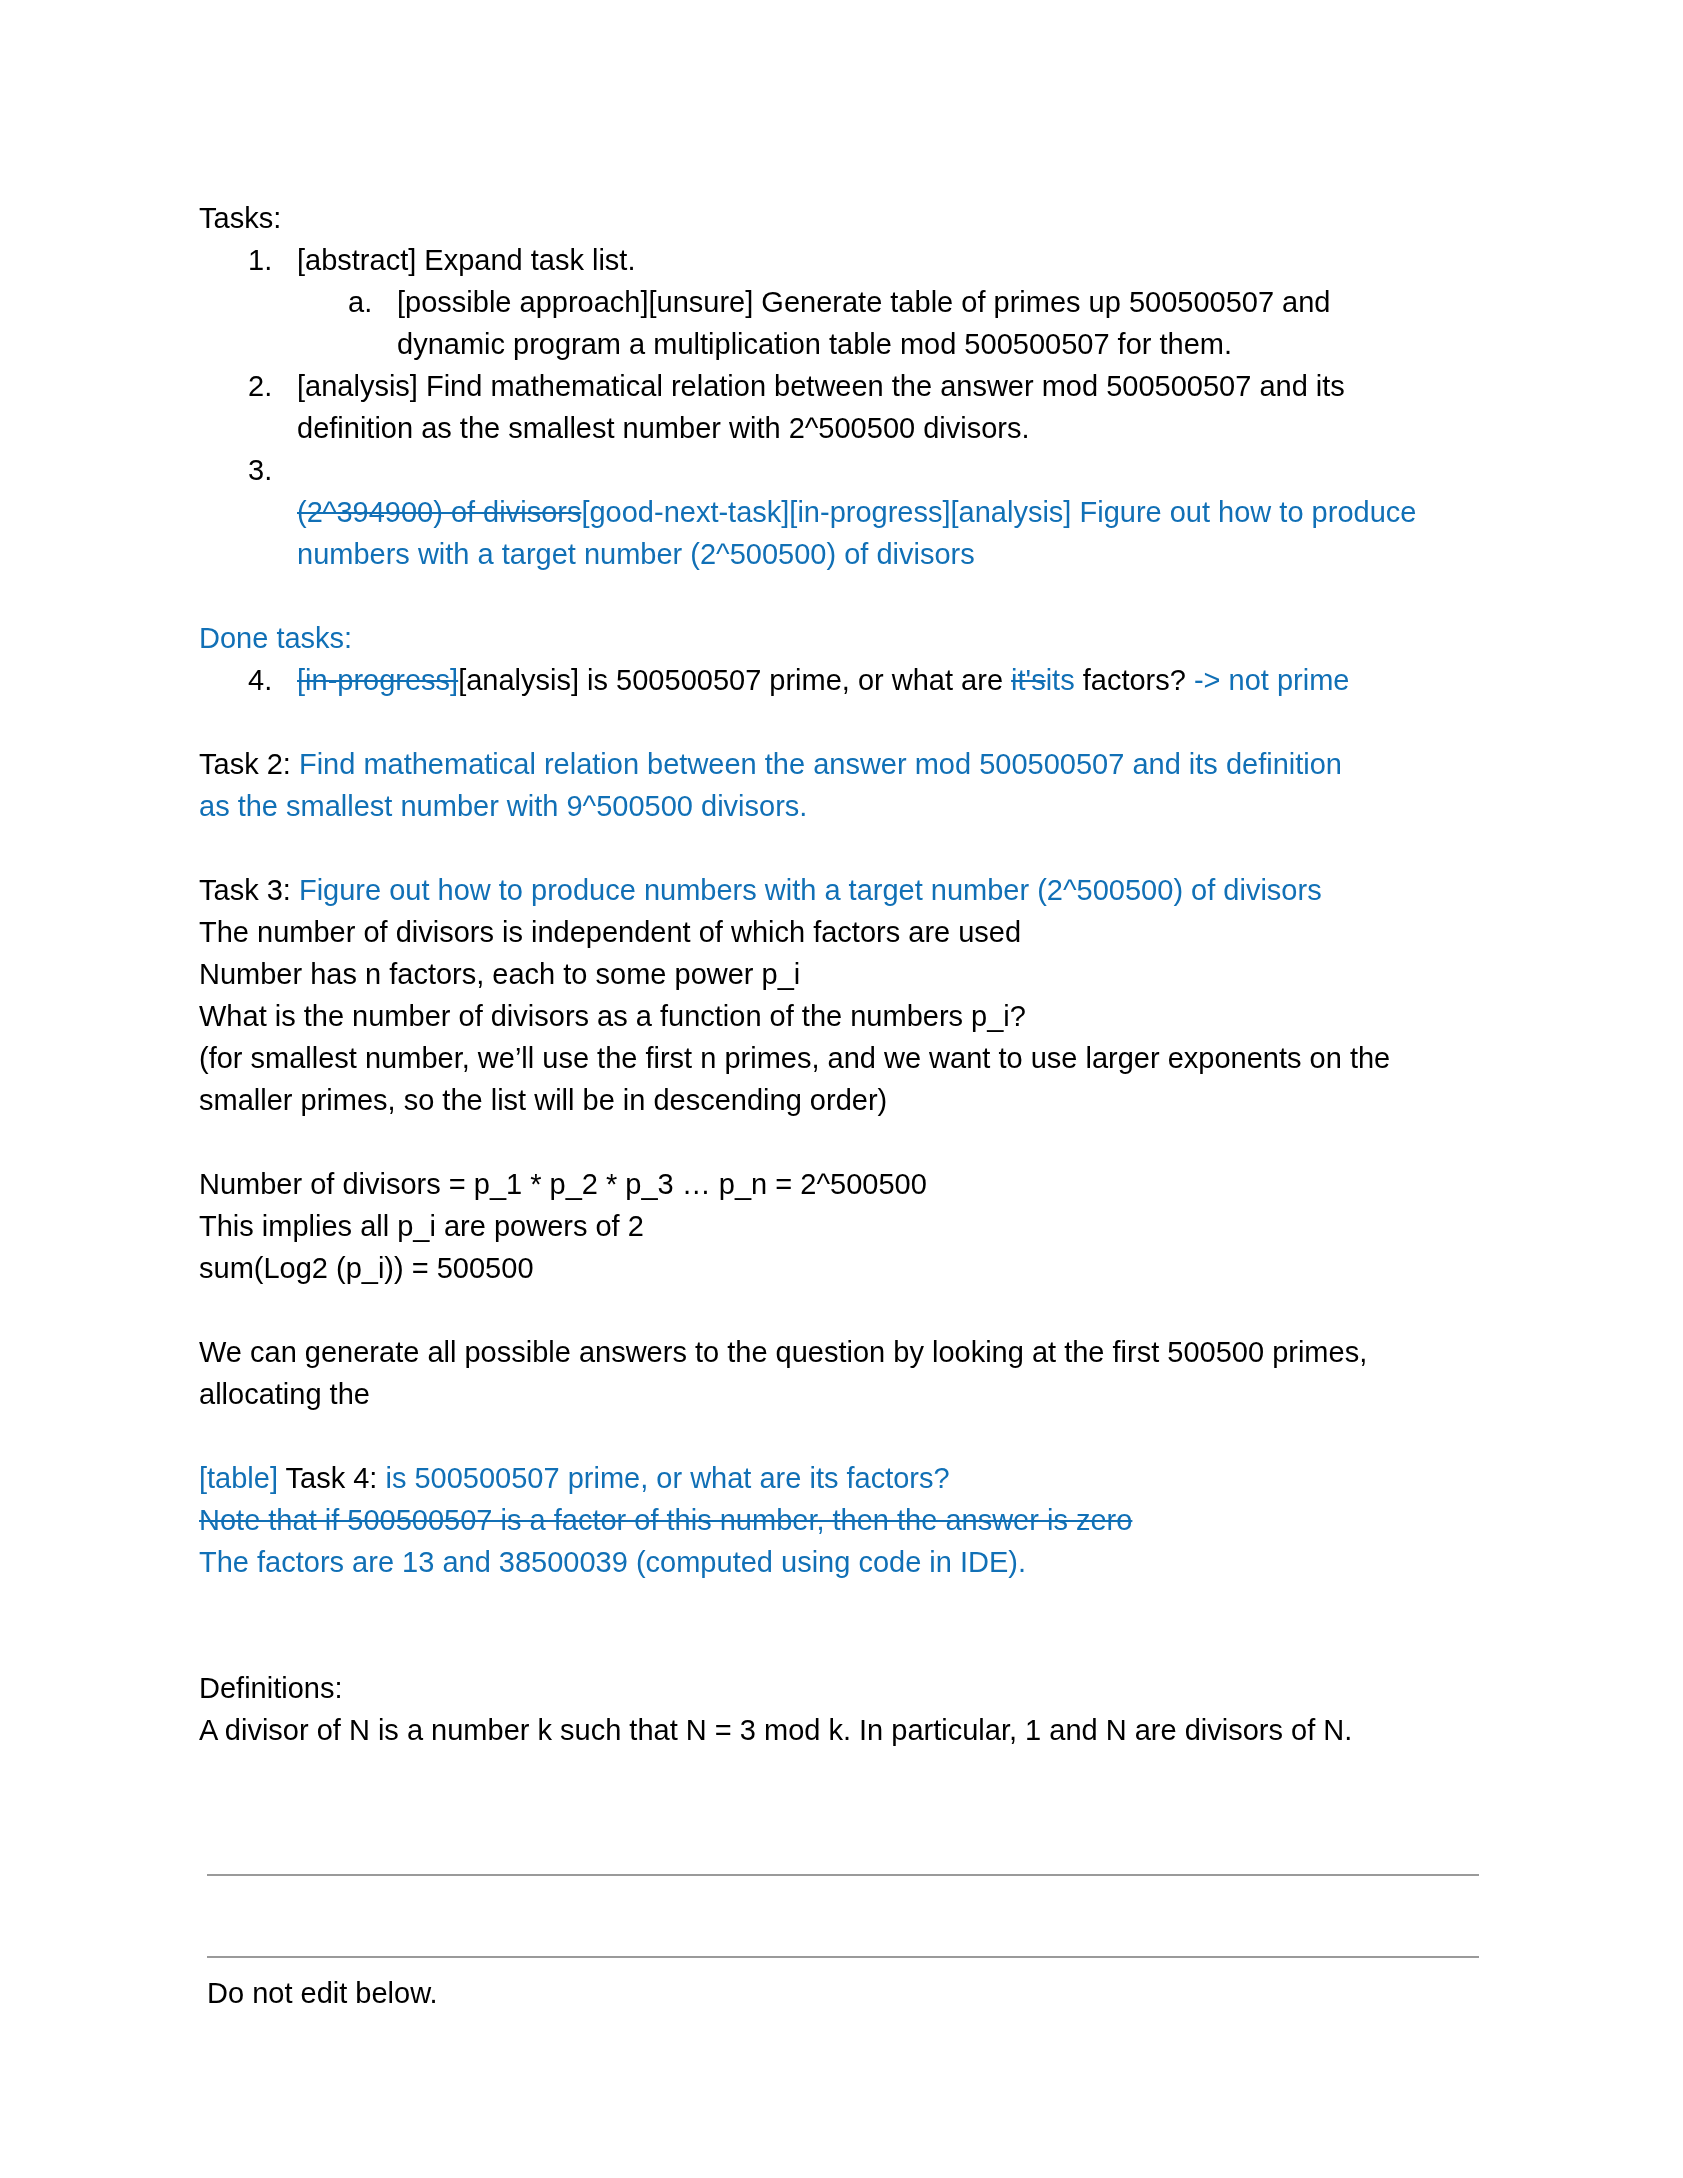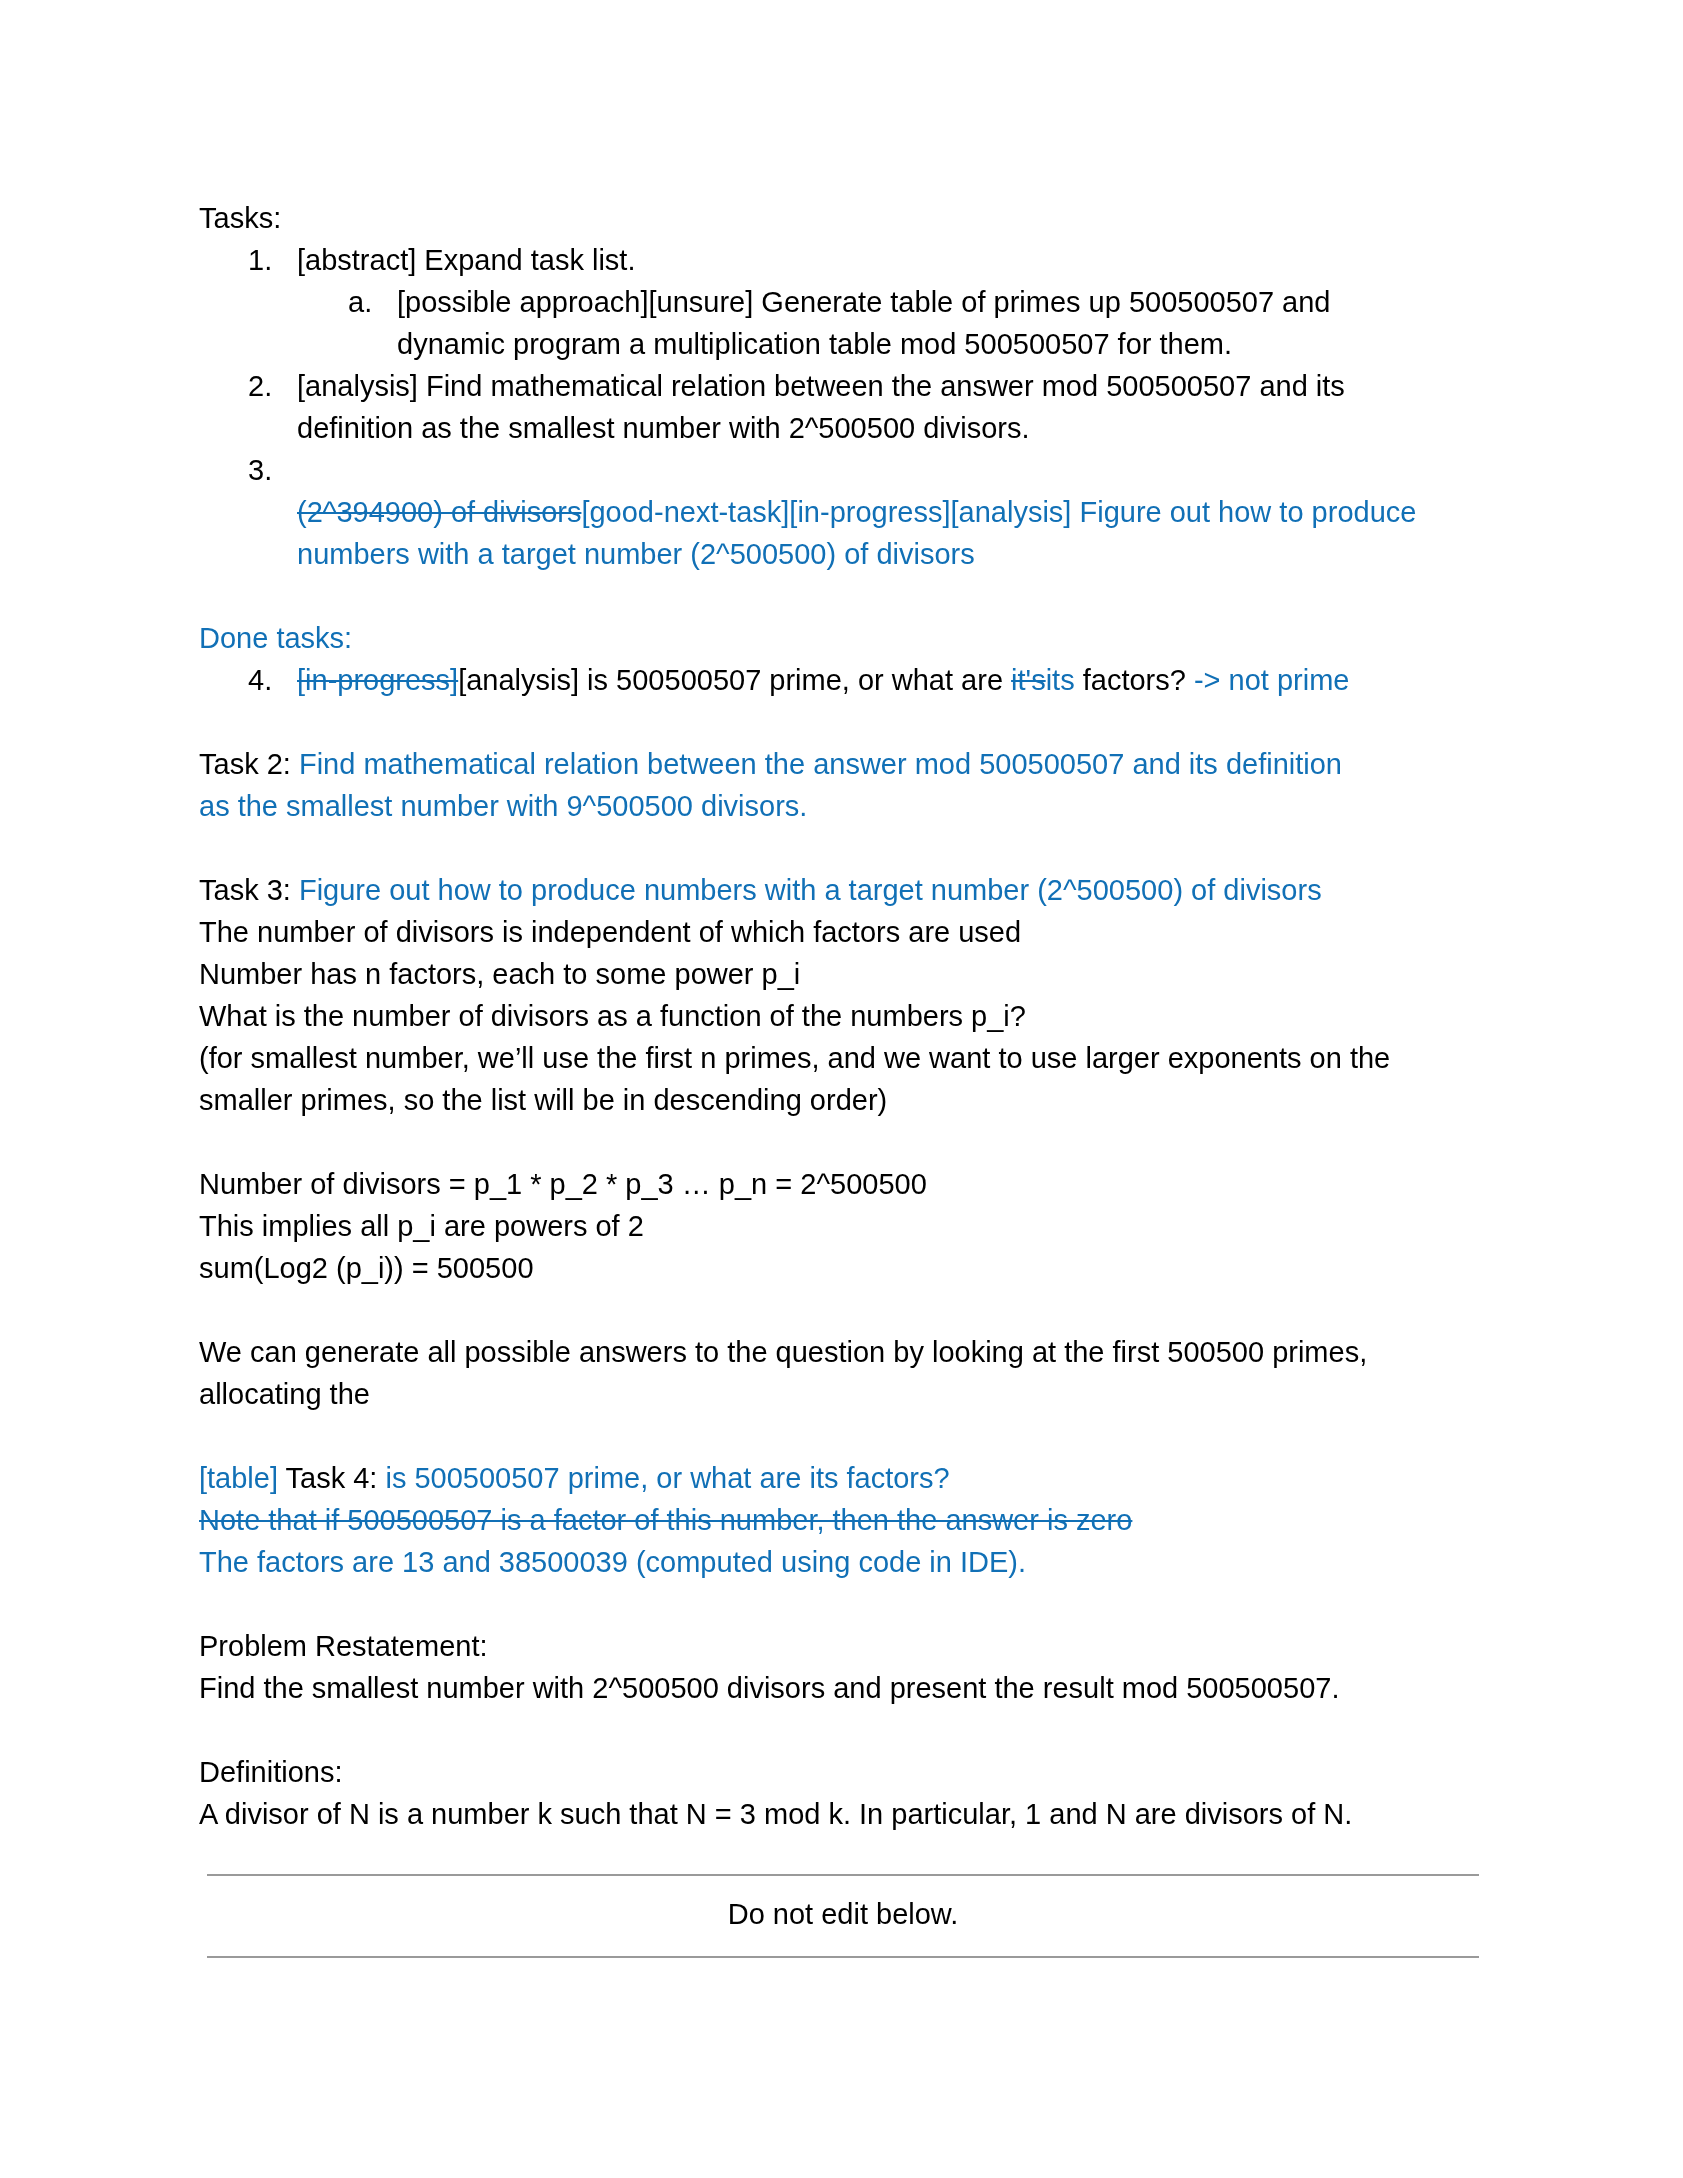--- a/index.html
+++ b/index.html
@@ -9,21 +9,21 @@
   .line { line-height:42px; min-height:42px; white-space:nowrap; }
   .blank { height:42px; }
   .b { font-weight:normal; }
   .blue { color:#1170b6; }
   .s { text-decoration:line-through; }
   .li { position:relative; padding-left:98px; }
   .li .num { position:absolute; left:49px; }
   .li2 { position:relative; padding-left:198px; }
   .li2 .num { position:absolute; left:149px; }
   .rule { position:absolute; left:207px; width:1272px; height:0; border-top:2px solid #9a9a9a; }
-  .footer-text { position:absolute; left:207px; width:1272px; text-align:center; top:1893px; line-height:42px; }
+  .footer-text { position:absolute; left:207px; width:1272px; top:1972px; line-height:42px; }
 </style>
 </head>
 <body>
 
 <div class="page">
   <div class="line b">Tasks:</div>
 
   <div class="line li">
     <span class="num">1.</span>
     <span>[abstract] Expand task list.</span>
@@ -80,24 +80,20 @@
   <div class="blank"></div>
 
   <div>
     <div class="line b"><span class="blue">[table]</span><span> Task 4:</span><span class="blue"> is 500500507 prime, or what are its factors?</span></div>
     <div class="line blue s">Note that if 500500507 is a factor of this number, then the answer is zero</div>
     <div class="line blue">The factors are 13 and 38500039 (computed using code in IDE).</div>
   </div>
 
   <div class="blank"></div>
 
-  <div>
-    <div class="line b">Problem Restatement:</div>
-    <div class="line">Find the smallest number with 2^500500 divisors and present the result mod 500500507.</div>
-  </div>
 
   <div class="blank"></div>
 
   <div>
     <div class="line b">Definitions:</div>
     <div class="line"><span>A </span><span class="b">divisor</span><span> of N is a number k such that N = 3 mod k. In particular, 1 and N are divisors of N.</span></div>
   </div>
 </div>
 
 <div class="rule" style="top:1874px;"></div>

